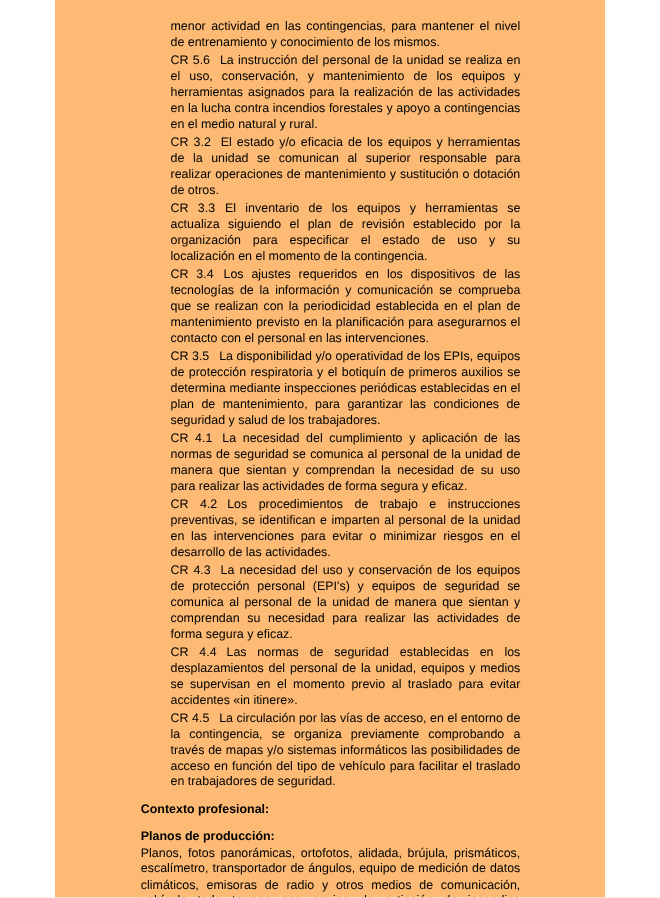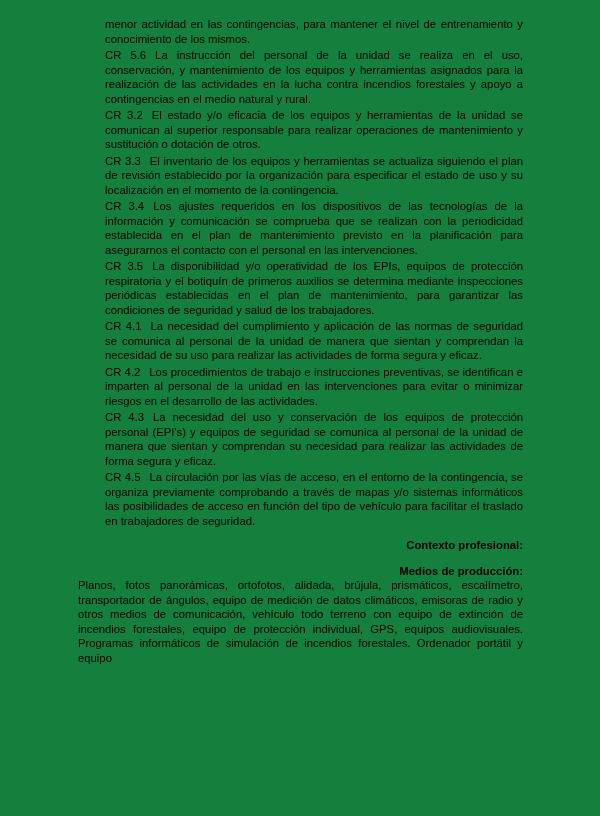--- a/index.html
+++ b/index.html
@@ -2,24 +2,24 @@
 <html><head>
 <meta charset="utf-8">
 <style>
   html, body {
     margin: 0;
     padding: 0;
     background: #ffffff;
   }
   .page {
     position: relative;
-    width: 600px;
+    width: 500px;
     height: 816px;
     margin: 0 auto;
-    background: #15803d;
+    background: #fdba74;
     color: #000000;
     font-family: "Liberation Sans", sans-serif;
     font-size: 11.3px;
     line-height: 14.5px;
     box-sizing: border-box;
     padding: 17px 77px 0 78px;
     overflow: hidden;
     -webkit-font-smoothing: antialiased;
   }
   .para {
@@ -31,21 +31,21 @@
   }
   .rp {
     margin-top: 8px;
   }
   .cr-code {
     margin-right: 9px;
     white-space: nowrap;
   }
   .heading {
     font-weight: bold;
-    text-align: right;
+    text-align: left;
   }
   .section-heading {
     margin-top: 10px;
     margin-bottom: 11px;
   }
   .subsection-heading {
     margin-top: 9px;
     margin-bottom: 0;
   }
 </style>
@@ -83,24 +83,27 @@
   </p>
 
   <p class="para indent">
     <span class="cr-code">CR 4.2</span><span>Los procedimientos de trabajo e instrucciones preventivas, se identifican e imparten al personal de la unidad en las intervenciones para evitar o minimizar riesgos en el desarrollo de las actividades.</span>
   </p>
 
   <p class="para indent">
     <span class="cr-code">CR 4.3</span><span>La necesidad del uso y conservación de los equipos de protección personal (EPI's) y equipos de seguridad se comunica al personal de la unidad de manera que sientan y comprendan su necesidad para realizar las actividades de forma segura y eficaz.</span>
   </p>
 
+  <p class="para indent">
+    <span class="cr-code">CR 4.4</span><span>Las normas de seguridad establecidas en los desplazamientos del personal de la unidad, equipos y medios se supervisan en el momento previo al traslado para evitar accidentes «in itinere».</span>
+  </p>
 
   <p class="para indent">
     <span class="cr-code">CR 4.5</span><span>La circulación por las vías de acceso, en el entorno de la contingencia, se organiza previamente comprobando a través de mapas y/o sistemas informáticos las posibilidades de acceso en función del tipo de vehículo para facilitar el traslado en trabajadores de seguridad.</span>
   </p>
 
   <p class="para heading section-heading">Contexto profesional:</p>
 
-  <p class="para heading subsection-heading">Medios de producción:</p>
+  <p class="para heading subsection-heading">Planos de producción:</p>
 
   <p class="para">Planos, fotos panorámicas, ortofotos, alidada, brújula, prismáticos, escalímetro, transportador de ángulos, equipo de medición de datos climáticos, emisoras de radio y otros medios de comunicación, vehículo todo terreno con equipo de extinción de incendios forestales, equipo de protección individual, GPS, equipos audiovisuales. Programas informáticos de simulación de incendios forestales. Ordenador portátil y equipo</p>
 
 </div>
 
 </body></html>

